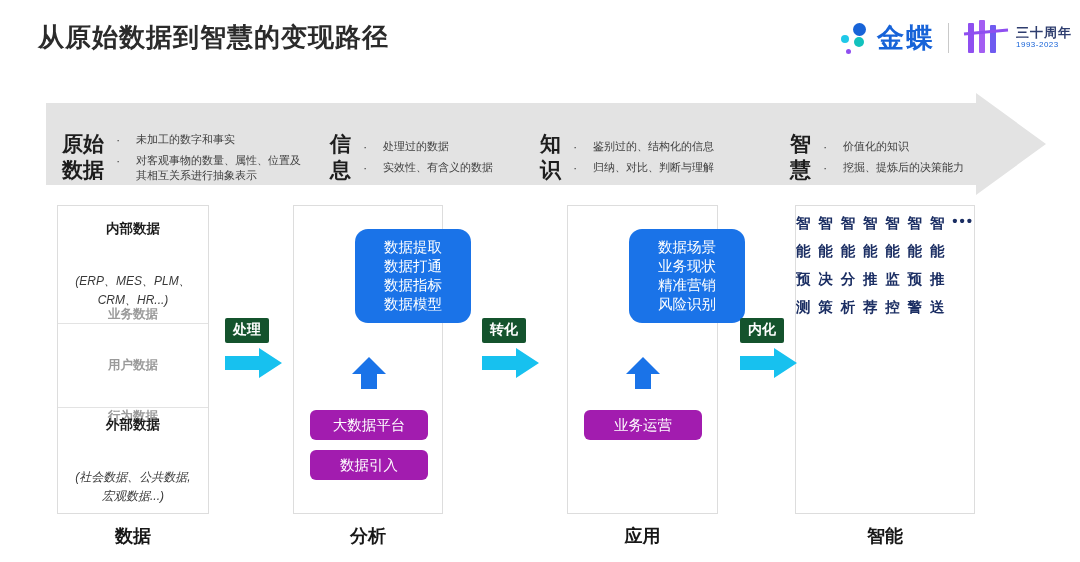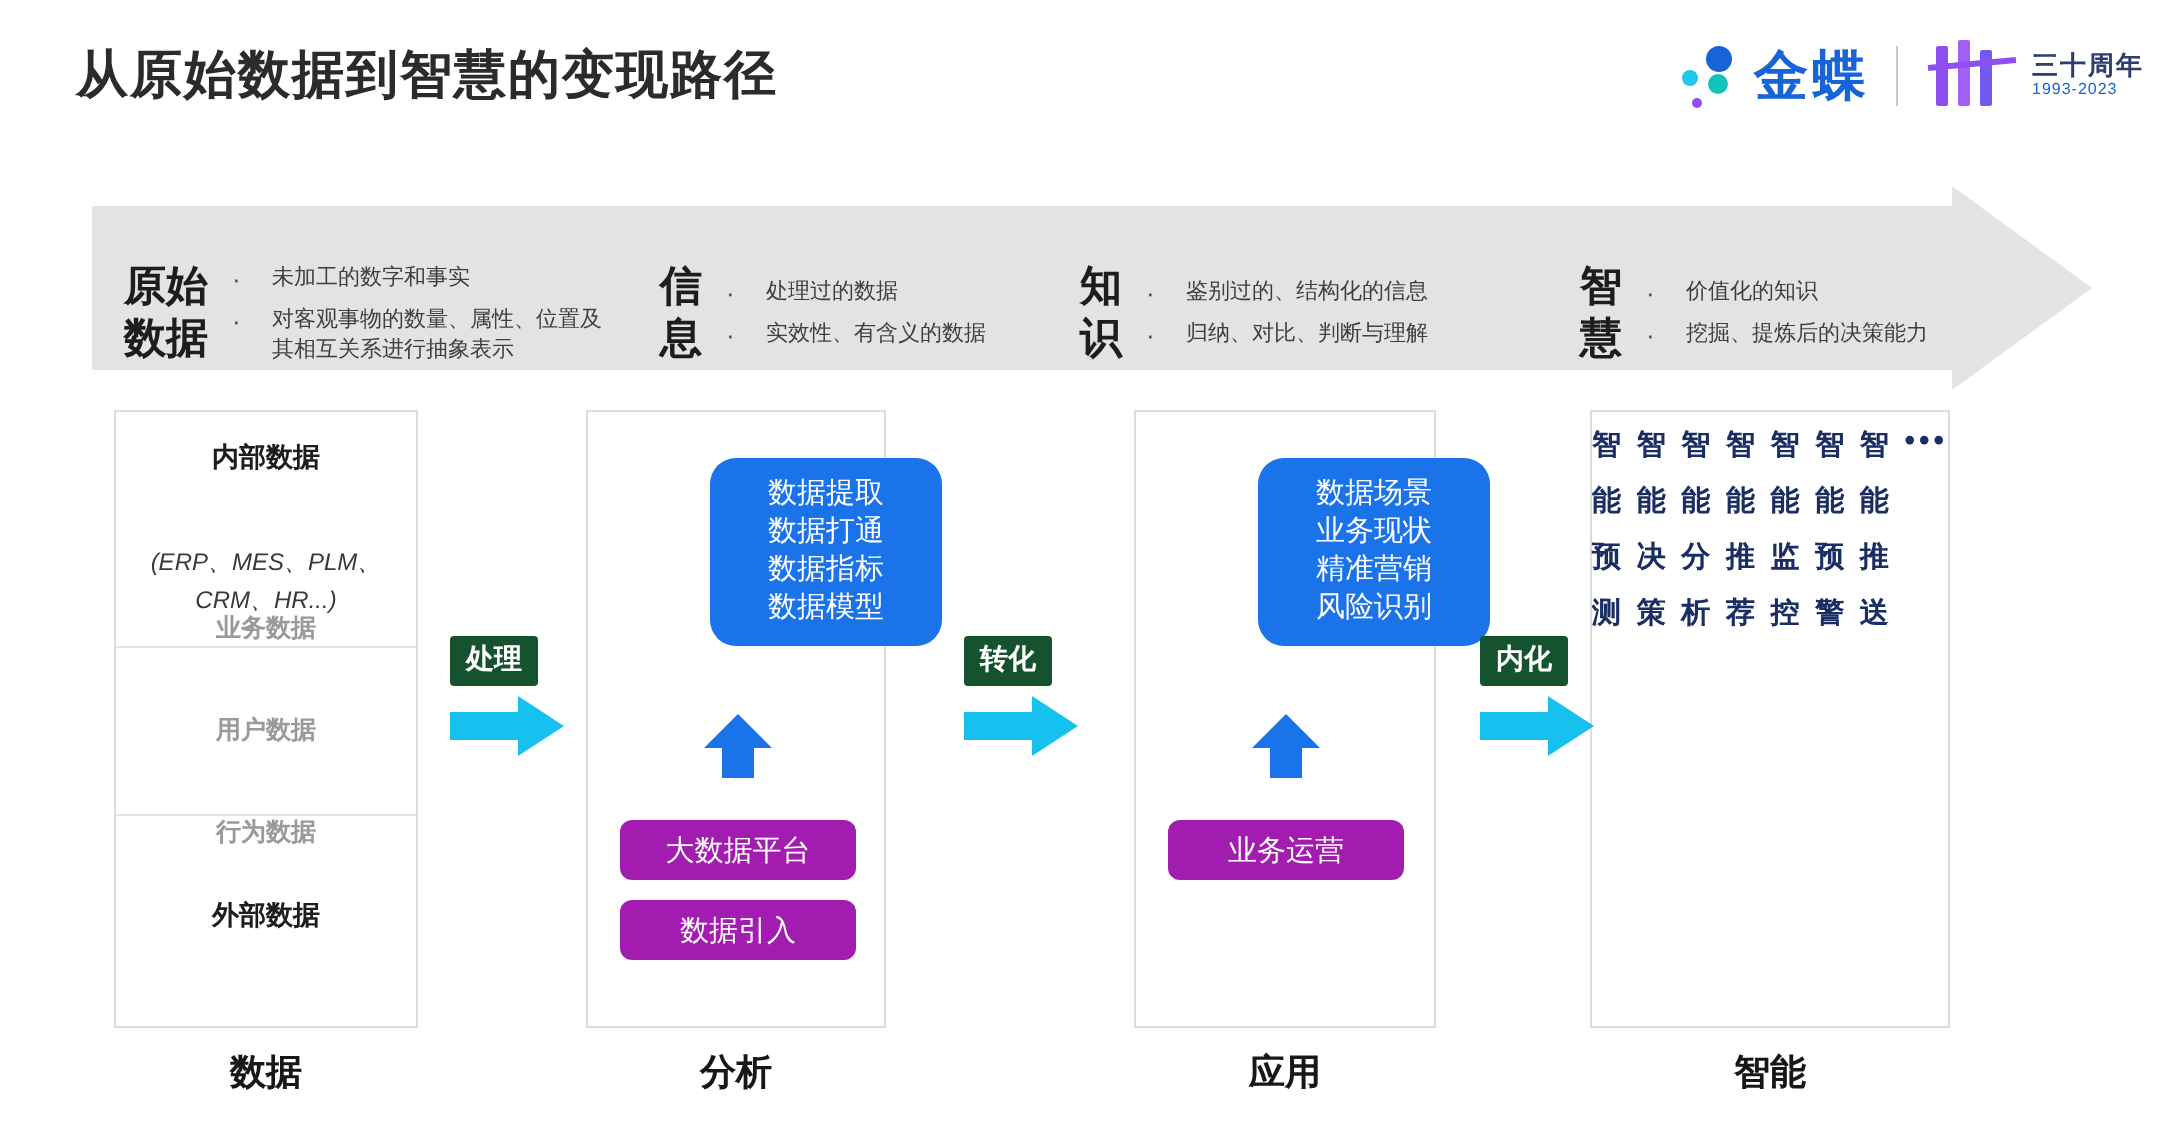--- a/index.html
+++ b/index.html
@@ -217,20 +217,22 @@
         <div class="sec-sub">(ERP、MES、PLM、
 CRM、HR...)</div>
       </div>
       <div class="card-sec sec-mid">
         <div class="sec-gray">业务数据</div>
         <div class="sec-gray">用户数据</div>
         <div class="sec-gray">行为数据</div>
       </div>
       <div class="card-sec sec-bot">
         <div class="sec-head">外部数据</div>
+        <div class="sec-sub">(社会数据、公共数据,
+宏观数据...)</div>
       </div>
     </div>
 
     <div class="card card-2">
       <div class="blue-block">
         <div>数据提取</div>
         <div>数据打通</div>
         <div>数据指标</div>
         <div>数据模型</div>
       </div>

